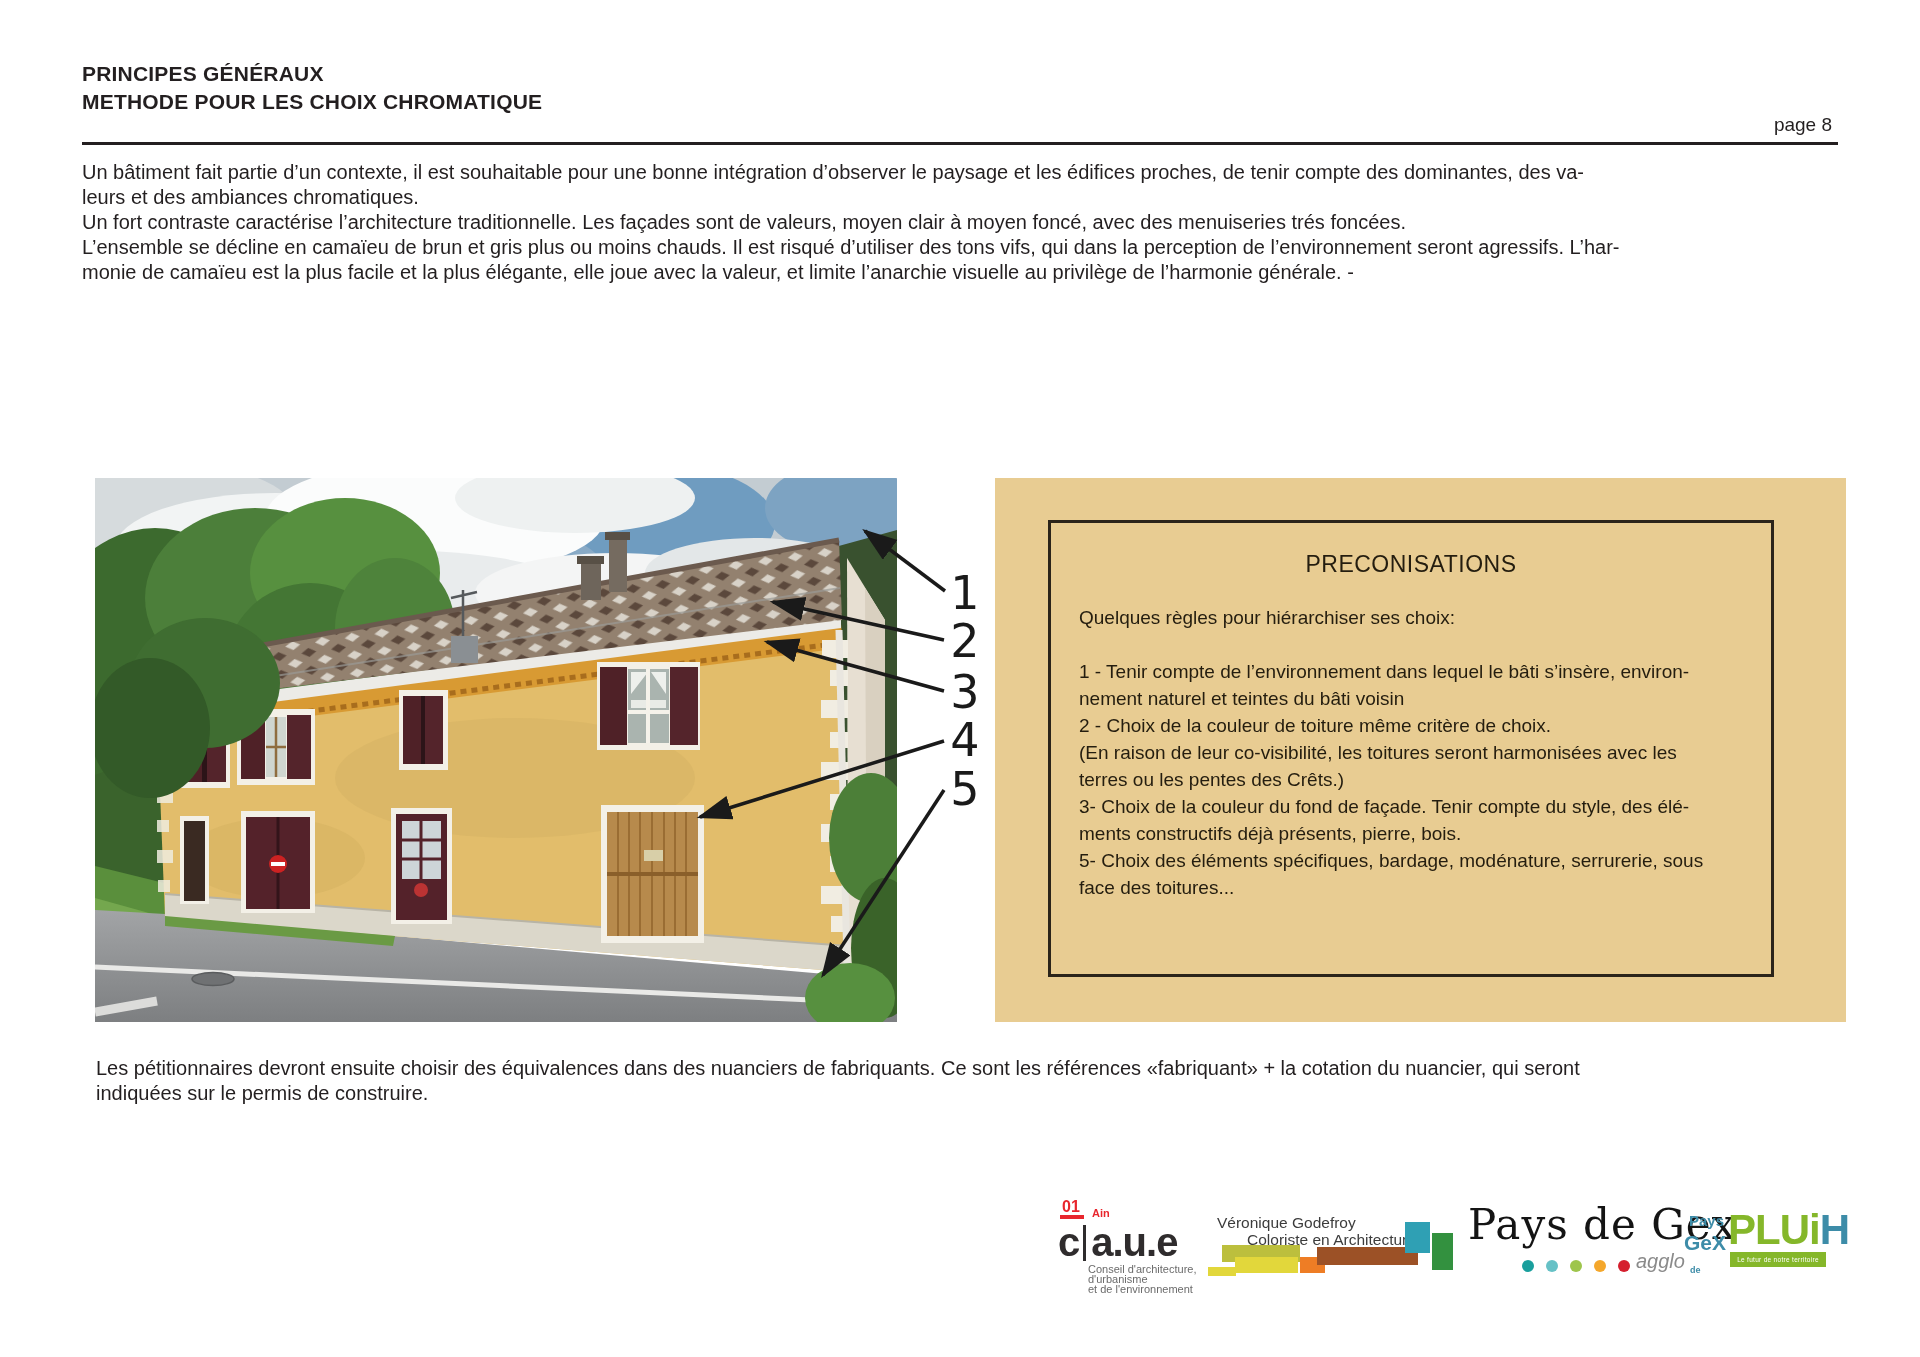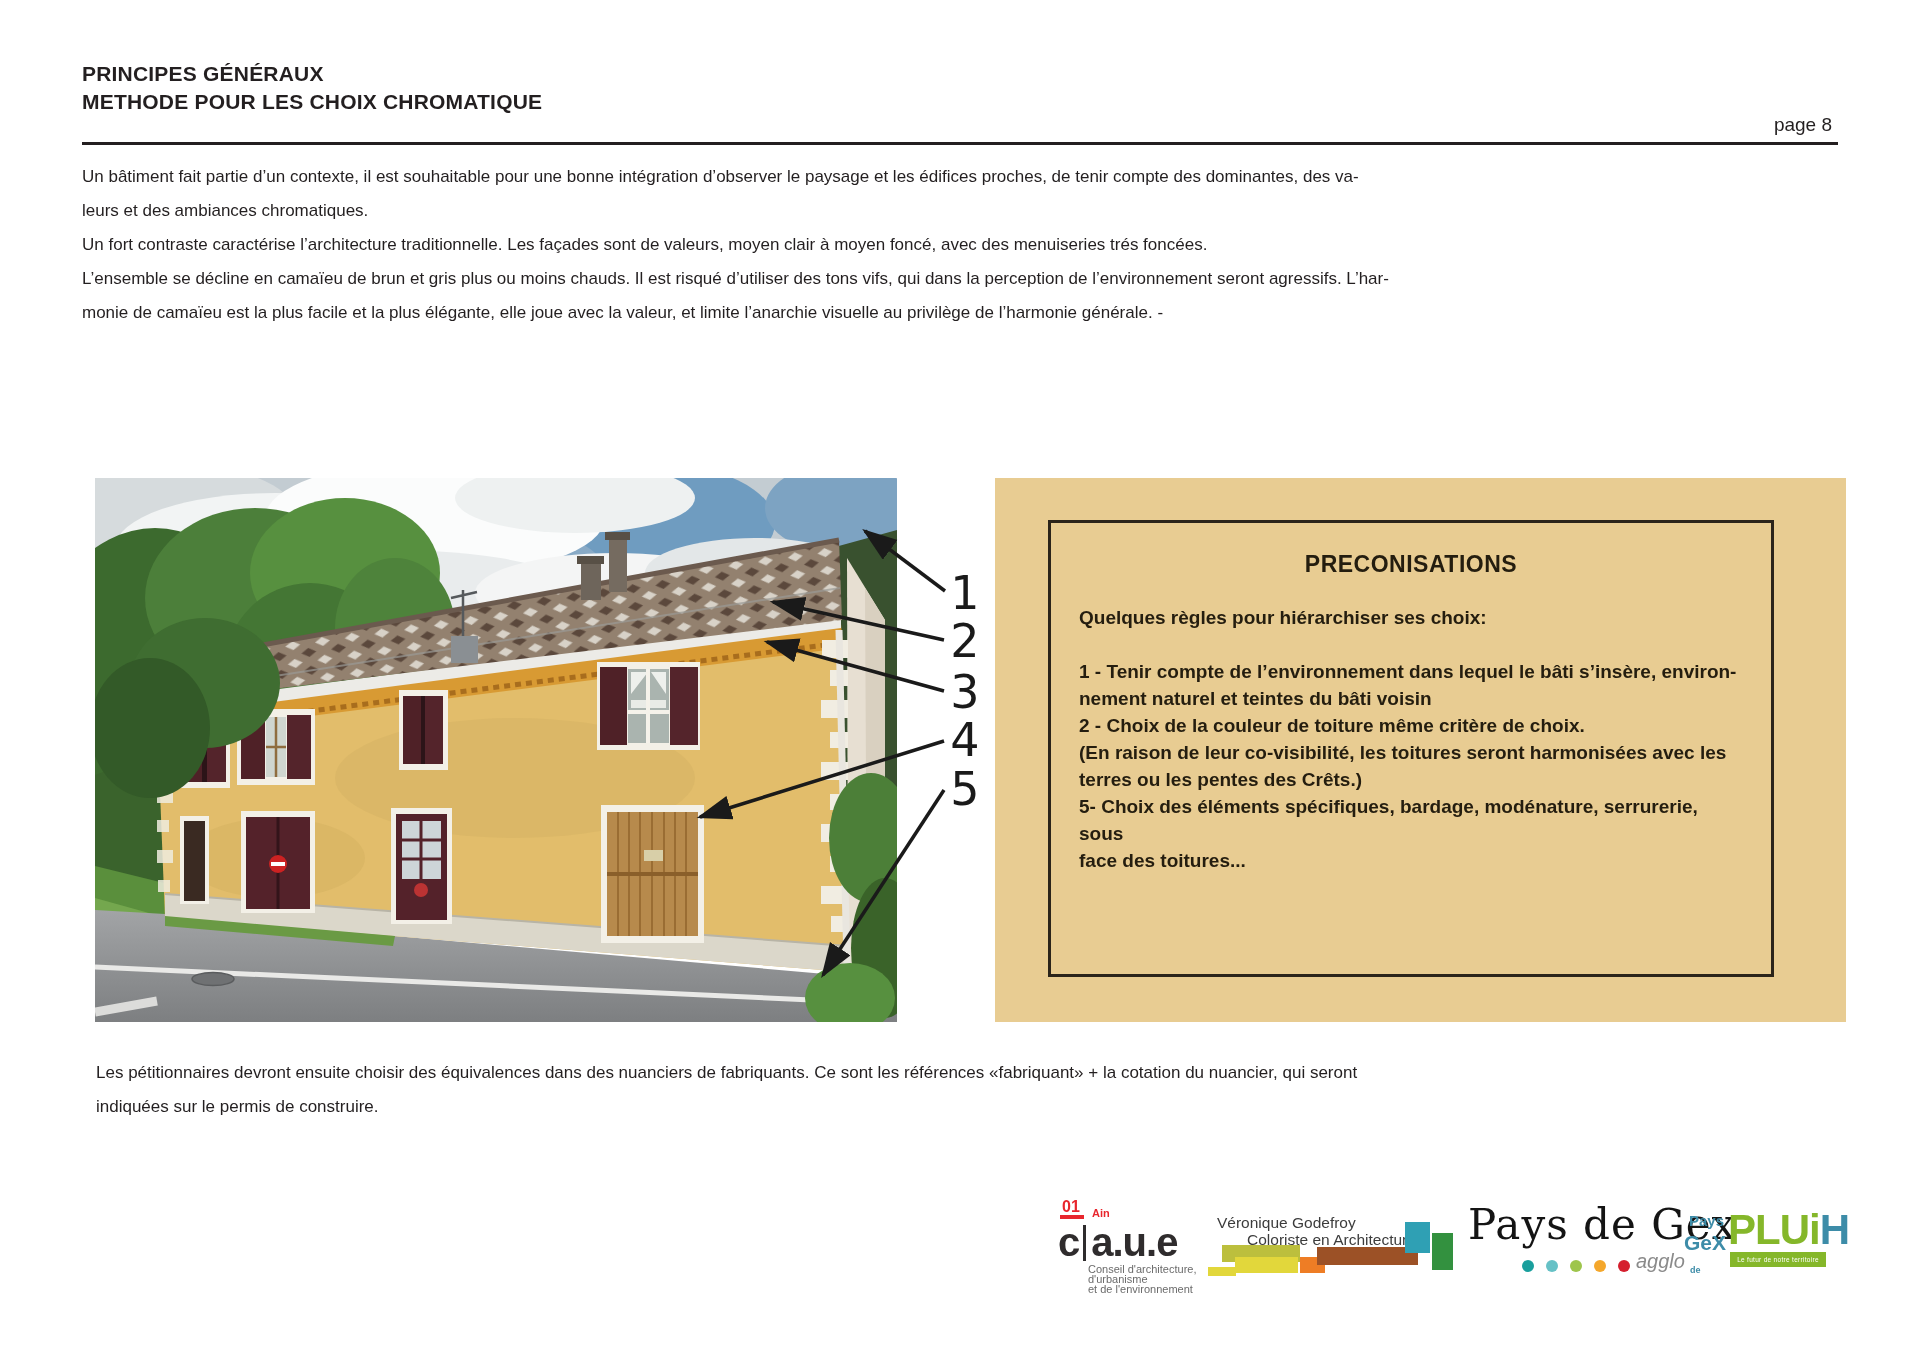--- a/index.html
+++ b/index.html
@@ -11,34 +11,34 @@
   .abs { position:absolute; }
 
   
   .hdr-line { font-size:21px; font-weight:bold; letter-spacing:.2px; }
   #hdr1 { left:82px; top:62px; }
   #hdr2 { left:82px; top:90px; }
   #pageno { top:114px; right:88px; font-size:19px; }
   #rule { left:82px; top:142px; width:1756px; height:3px; background:#231f20; }
 
   
-  .para { white-space:pre-line; font-size:17px; line-height:34px; color:#231f20; }
+  .para { white-space:pre-line; font-size:20px; line-height:25px; color:#231f20; }
   #intro { left:82px; top:160px; width:1765px; }
   #footnote { left:96px; top:1056px; width:1720px; }
 
   
   #photo { left:95px; top:478px; width:802px; height:544px; }
   #photo svg { display:block; width:100%; height:100%; }
   #annot { left:95px; top:478px; width:900px; height:544px; pointer-events:none; }
   #annot svg.arrows { position:absolute; left:0; top:0; width:900px; height:544px; }
   .num { position:absolute; left:846px; width:48px; text-align:center;
          font-family:"DejaVu Sans", sans-serif; font-size:46px; color:#1a1a1a; line-height:1; }
 
   
-  #tanbox { left:995px; top:478px; width:851px; height:544px; background:#e8cc92;font-weight:bold; }
+  #tanbox { left:995px; top:478px; width:851px; height:544px; background:#e8cc92; }
   #innerbox { position:absolute; left:53px; top:42px; width:726px; height:457px;
               border:3px solid #2b241a; color:#241d0f; }
   #prec-title { text-align:center; margin-top:28px; font-size:23px; letter-spacing:.5px; }
   #prec-body { margin:26px 26px 0 28px; font-size:19px; line-height:27px; }
   #prec-intro { margin-bottom:27px; }
   .prec-item { white-space:pre-line; }
 
   
   .logo { position:absolute; }
   
@@ -272,20 +272,22 @@
 <div class="abs" id="tanbox">
   <div id="innerbox">
     <div id="prec-title">PRECONISATIONS</div>
     <div id="prec-body">
       <div id="prec-intro">Quelques règles pour hiérarchiser ses choix:</div>
       <div class="prec-item">1 - Tenir compte de l’environnement dans lequel le bâti s’insère, environ-
 nement naturel et teintes du bâti voisin</div>
       <div class="prec-item">2 - Choix de la couleur de toiture même critère de choix.
 (En raison de leur co-visibilité, les toitures seront harmonisées avec les
 terres ou les pentes des Crêts.)</div>
+      <div class="prec-item">3- Choix de la couleur du fond de façade. Tenir compte du style, des élé-
+ments constructifs déjà présents, pierre, bois.</div>
       <div class="prec-item">5-  Choix des éléments spécifiques, bardage, modénature, serrurerie, sous
 face des toitures...</div>
     </div>
   </div>
 </div>
 
 <div class="abs para" id="footnote">Les pétitionnaires devront ensuite choisir des équivalences dans des nuanciers de fabriquants. Ce sont les références «fabriquant» + la cotation du nuancier, qui seront
 indiquées sur le permis de construire.</div>
 
 <div class="logo" id="caue">

